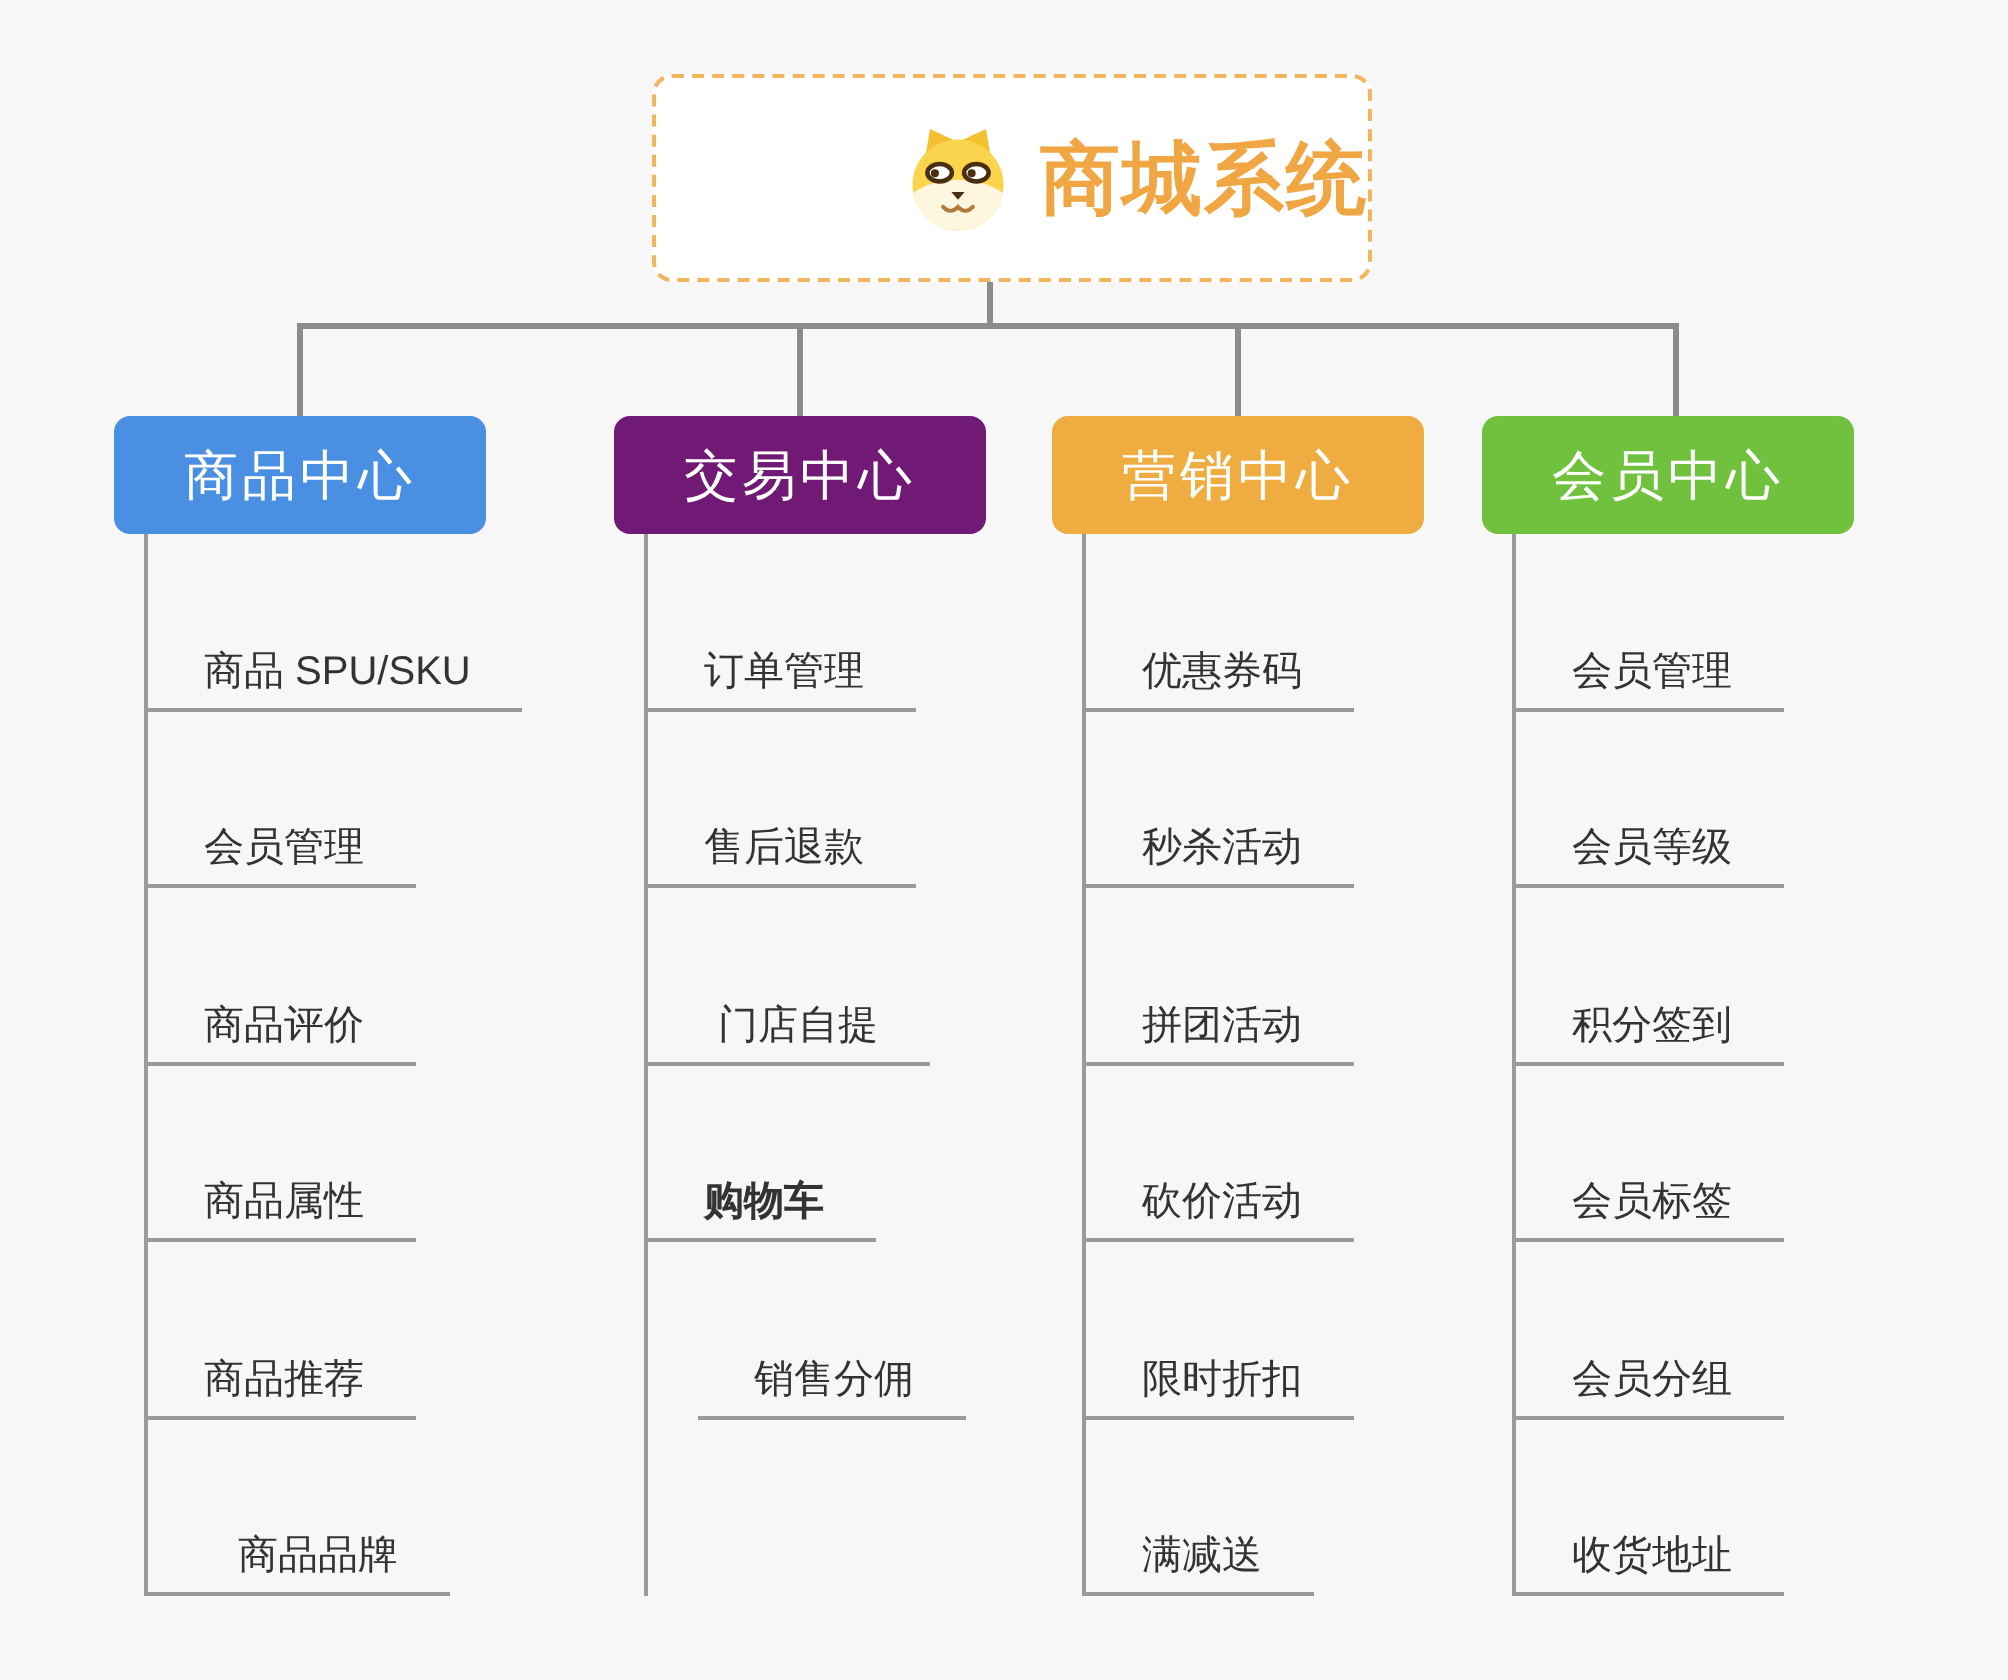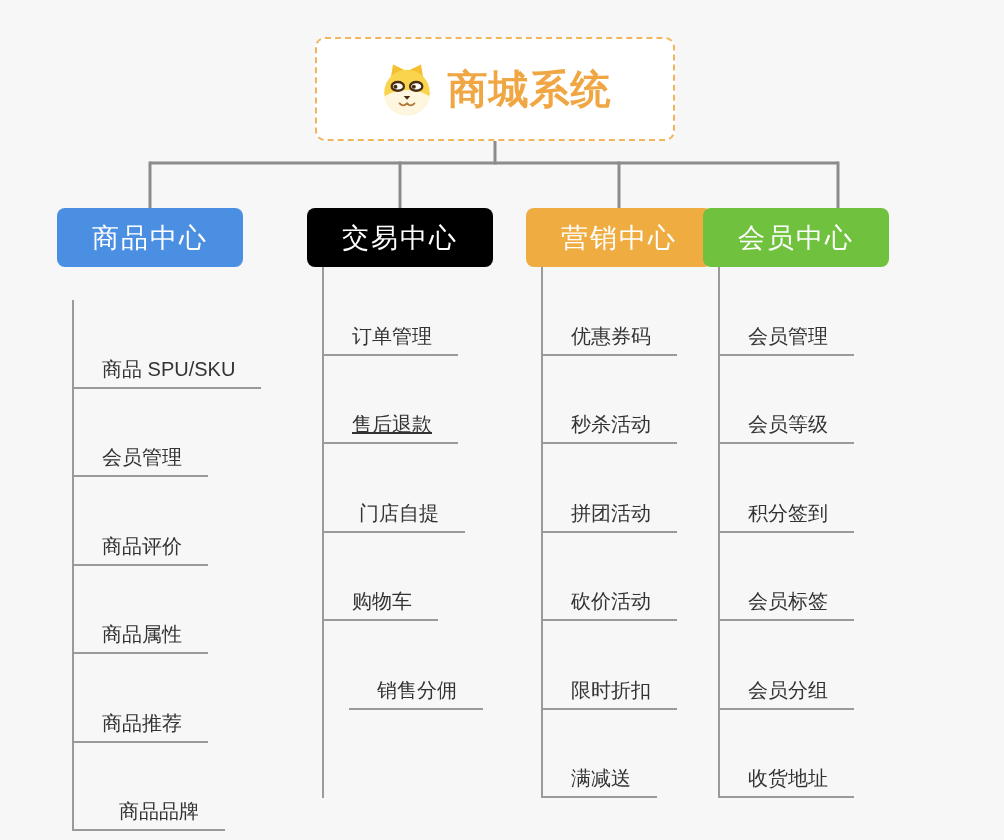--- a/index.html
+++ b/index.html
@@ -2,23 +2,23 @@
 <html><head>
 <meta charset="utf-8">
 <style>
   html,body{margin:0;padding:0;background:#f7f7f7;}
   body{font-family:"Liberation Sans","DejaVu Sans",sans-serif;}
   .canvas{position:relative;width:1004px;height:840px;background:#f7f7f7;overflow:hidden;}
 
   .connectors{position:absolute;left:0;top:0;pointer-events:none;}
 
   .root-node{
-    position:absolute;left:315px;top:37px;width:360px;height:104px;
+    position:absolute;left:326px;top:37px;width:360px;height:104px;
     box-sizing:border-box;background:#ffffff;border:2px dashed #f2b45c;
-    border-radius:10px;display:flex;align-items:center;justify-content:center;
+    border-radius:10px;display:flex;align-items:center;justify-content:flex-end;
     gap:13px;cursor:default;
   }
   .root-title{font-size:40px;font-weight:bold;letter-spacing:1px;}
   .shiba{width:56px;height:56px;display:inline-block;}
 
   .branch{position:absolute;top:208px;width:260px;}
   .branch-head{
     width:186px;height:59px;border-radius:8px;display:flex;align-items:center;
     justify-content:center;color:#ffffff;font-size:27px;font-weight:500;
     letter-spacing:2px;
@@ -67,21 +67,21 @@
       </svg>
     </span>
     <span class="root-title" style="color: rgb(240, 167, 67);">商城系统</span>
   </div>
 
   <div id="branches">
       <div class="branch" style="left: 57px;">
         <div class="branch-head" style="background: rgb(75, 143, 226);">
           <span>商品中心</span>
         </div>
-        <div class="items" style="border-left-color: rgb(154, 154, 154); margin-top: 33px;">
+        <div class="items" style="border-left-color: rgb(154, 154, 154);">
           <div class="item">
             <span class="item-label" style="border-bottom-color: rgb(154, 154, 154);">商品 SPU/SKU</span>
           </div>
           <div class="item">
             <span class="item-label" style="border-bottom-color: rgb(154, 154, 154);">会员管理</span>
           </div>
           <div class="item">
             <span class="item-label" style="border-bottom-color: rgb(154, 154, 154);">商品评价</span>
           </div>
           <div class="item">
@@ -89,35 +89,35 @@
           </div>
           <div class="item">
             <span class="item-label" style="border-bottom-color: rgb(154, 154, 154);">商品推荐</span>
           </div>
           <div class="item">
             <span class="item-label" style="border-bottom-color: rgb(154, 154, 154); padding-left: 45px;">商品品牌</span>
           </div>
         </div>
       </div>
       <div class="branch" style="left: 307px;">
-        <div class="branch-head" style="background: #000000; justify-content: center;">
+        <div class="branch-head" style="background: #701a75; justify-content: center;">
           <span>交易中心</span>
         </div>
         <div class="items" style="border-left-color: rgb(154, 154, 154);">
           <div class="item">
             <span class="item-label" style="border-bottom-color: rgb(154, 154, 154);">订单管理</span>
           </div>
           <div class="item">
-            <span class="item-label" style="border-bottom-color: rgb(154, 154, 154); text-decoration: underline;">售后退款</span>
+            <span class="item-label" style="border-bottom-color: rgb(154, 154, 154);">售后退款</span>
           </div>
           <div class="item">
             <span class="item-label" style="border-bottom-color: rgb(154, 154, 154); padding-left: 35px;">门店自提</span>
           </div>
           <div class="item">
-            <span class="item-label" style="border-bottom-color: rgb(154, 154, 154);">购物车</span>
+            <span class="item-label" style="border-bottom-color: rgb(154, 154, 154); font-weight: bold;">购物车</span>
           </div>
           <div class="item">
             <span class="item-label" style="border-bottom-color: rgb(154, 154, 154); margin-left: 25px;">销售分佣</span>
           </div>
         </div>
       </div>
       <div class="branch" style="left: 526px;">
         <div class="branch-head" style="background: rgb(239, 173, 65);">
           <span>营销中心</span>
         </div>
@@ -135,21 +135,21 @@
             <span class="item-label" style="border-bottom-color: rgb(154, 154, 154);">砍价活动</span>
           </div>
           <div class="item">
             <span class="item-label" style="border-bottom-color: rgb(154, 154, 154);">限时折扣</span>
           </div>
           <div class="item">
             <span class="item-label" style="border-bottom-color: rgb(154, 154, 154);">满减送</span>
           </div>
         </div>
       </div>
-      <div class="branch" style="left: 703px;">
+      <div class="branch" style="left: 741px;">
         <div class="branch-head" style="background: rgb(111, 193, 62);">
           <span>会员中心</span>
         </div>
         <div class="items" style="border-left-color: rgb(154, 154, 154);">
           <div class="item">
             <span class="item-label" style="border-bottom-color: rgb(154, 154, 154);">会员管理</span>
           </div>
           <div class="item">
             <span class="item-label" style="border-bottom-color: rgb(154, 154, 154);">会员等级</span>
           </div>

